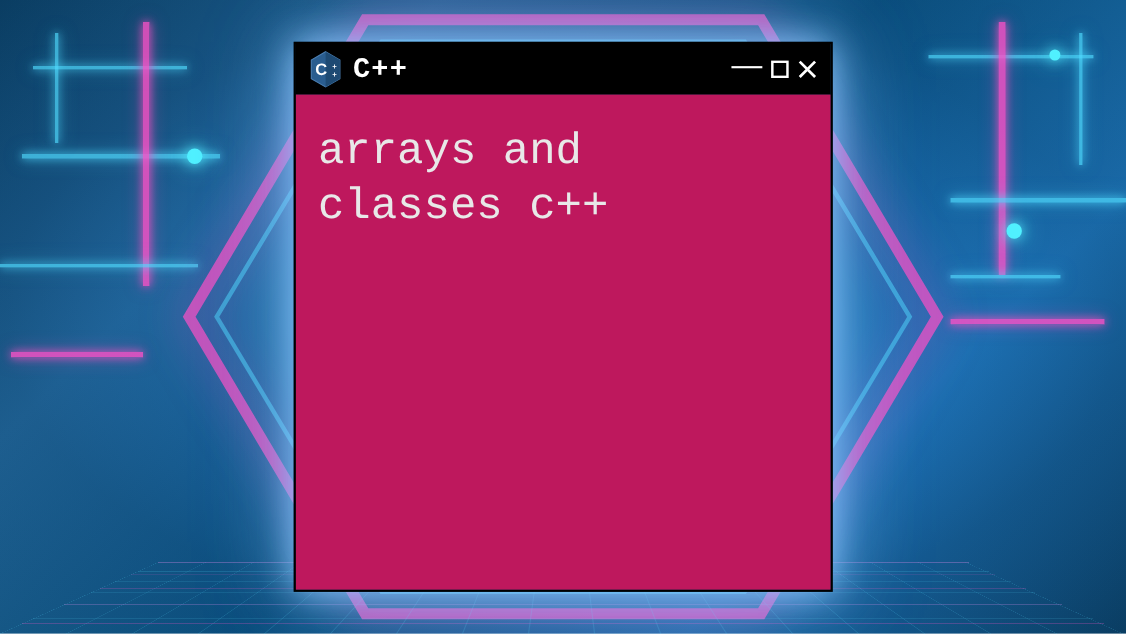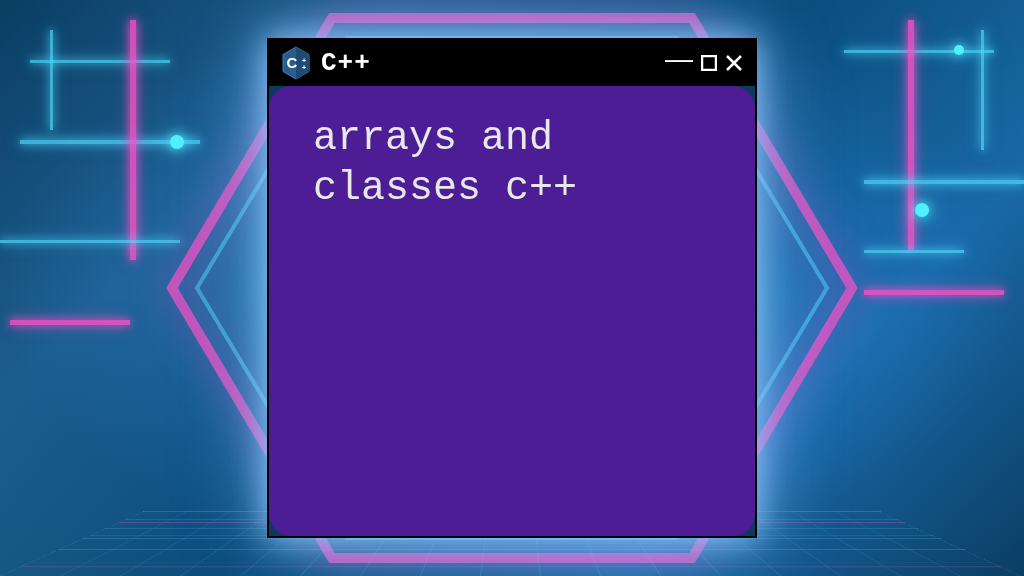--- a/index.html
+++ b/index.html
@@ -150,23 +150,22 @@
       align-items: center;
       justify-content: center;
     }
     
     .ctrl-min { font-size: 28px; line-height: 10px; margin-top: -8px; }
     .ctrl-max { font-size: 18px; }
     .ctrl-close { font-size: 24px; font-weight: bold; }
     
     .terminal-body {
       flex: 1;
-      padding: 28px 44px;
-      background: #4c1d95;
-      border-radius: 22px;
+      padding: 28px 20px;
+      background: #be185d;
     }
     
     .terminal-content {
       color: #e8e8e8;
       font-size: 40px;
       font-family: 'Consolas', 'Courier New', monospace;
       line-height: 1.25;
       letter-spacing: 0px;
       white-space: pre-wrap;
     }

